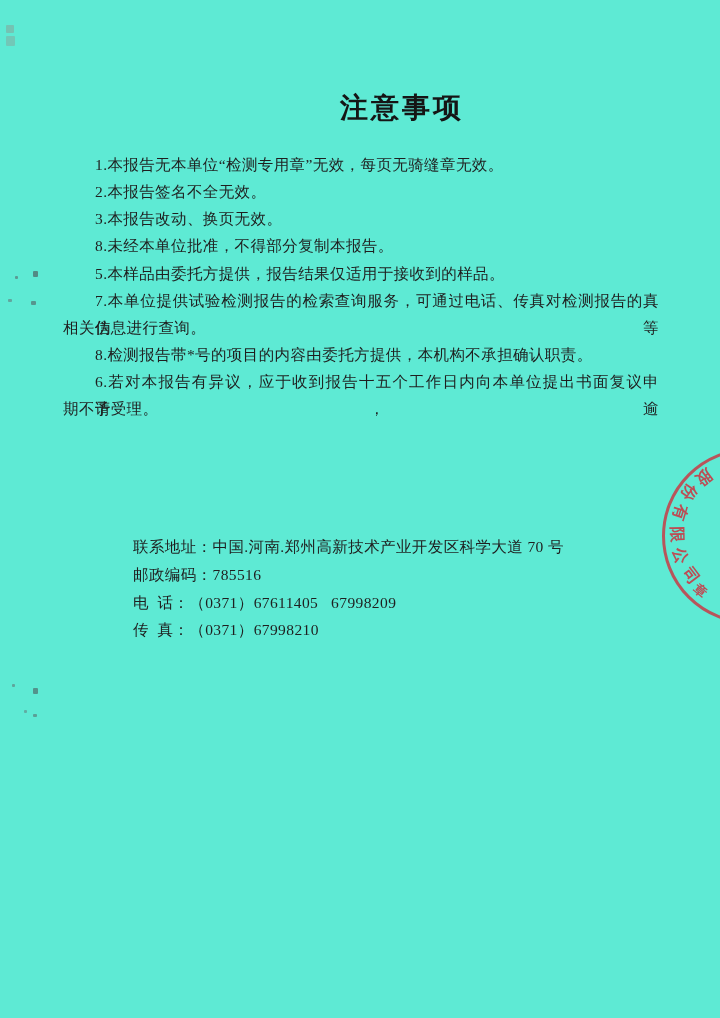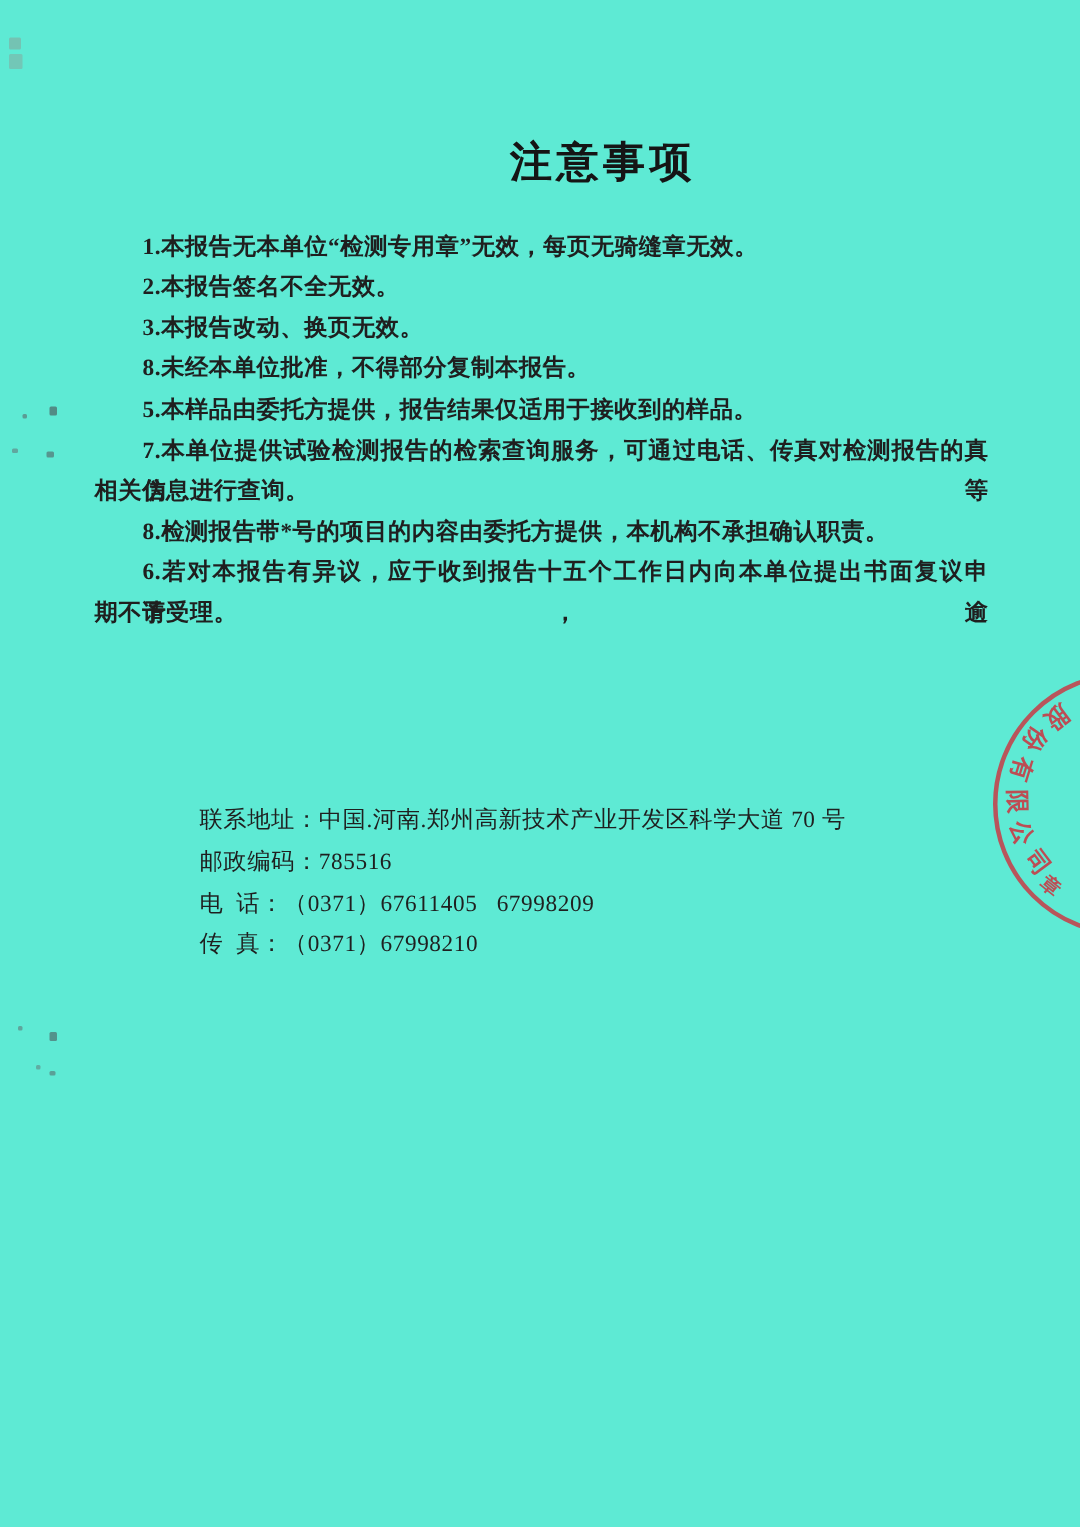--- a/index.html
+++ b/index.html
@@ -14,21 +14,20 @@
   }
   .title{
     position:absolute;left:0;top:89px;width:804px;margin:0;
     text-align:center;
     font-size:28px;font-weight:bold;letter-spacing:3px;
     color:#151515;
   }
   .notice{
     position:absolute;left:63px;top:151px;width:596px;
     color:#1f1f1f;
-    font-weight:bold;
   }
   .nline{
     height:27.15px;line-height:27.15px;
     font-size:15.5px;letter-spacing:0.4px;
     white-space:nowrap;overflow:visible;
   }
   .nline.ind{padding-left:32px;}
   .nline.just{
     white-space:normal;
     text-align:justify;

